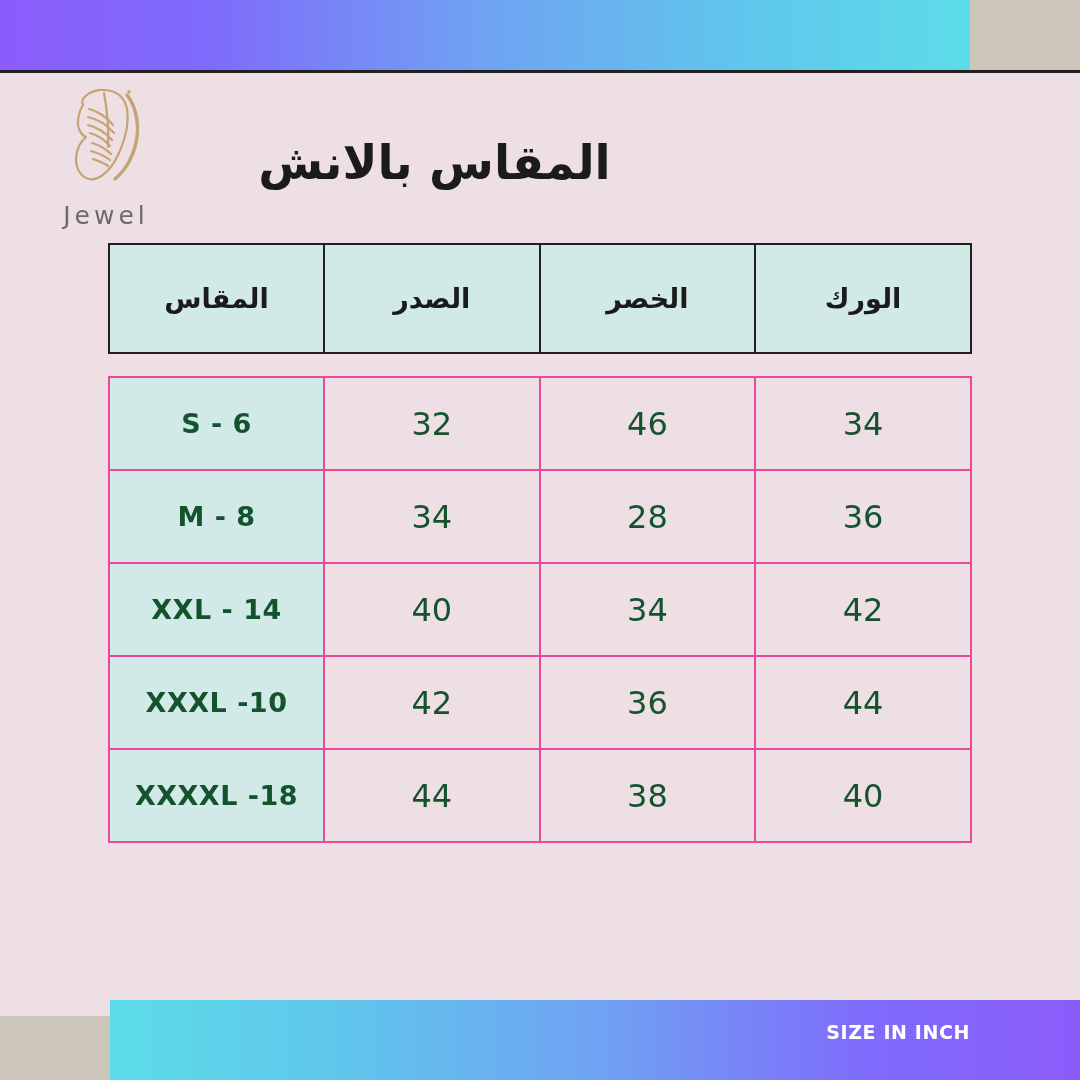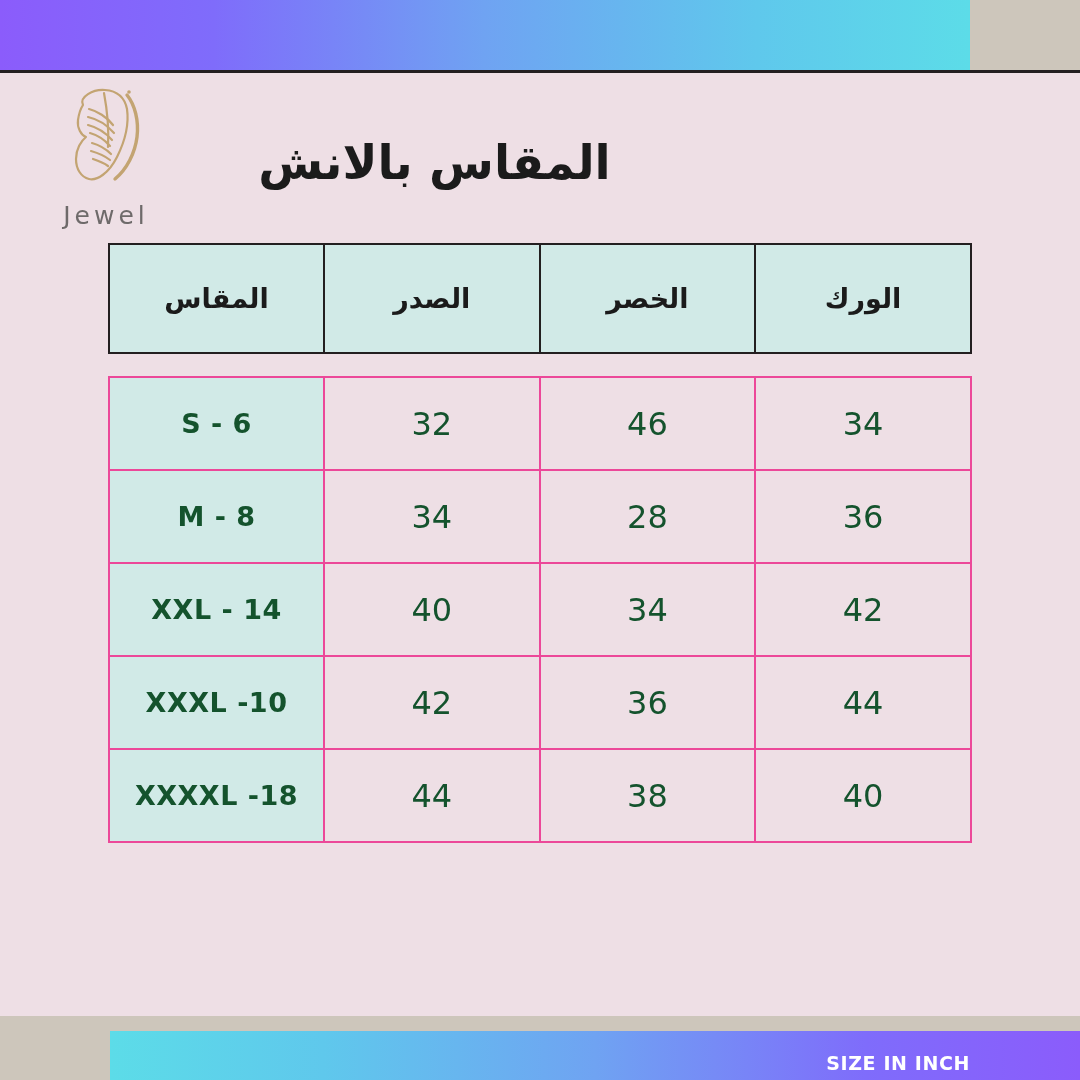--- a/index.html
+++ b/index.html
@@ -38,21 +38,21 @@
     width: 1080px;
     height: 3px;
     background: #231f20;
   }
 
   .bottom-bar {
     position: absolute;
     left: 110px;
     bottom: 0;
     width: 970px;
-    height: 49px;
+    height: 80px;
     background: linear-gradient(90deg, #5cdce8 0%, #5fc8ec 22%, #6fa3f2 50%, #7f6cfb 78%, #8b5cfb 100%);
   }
   .bottom-bar-label {
     position: absolute;
     right: 110px;
     top: 0;
     height: 64px;
     line-height: 64px;
     color: #ffffff;
     font-size: 19px;

